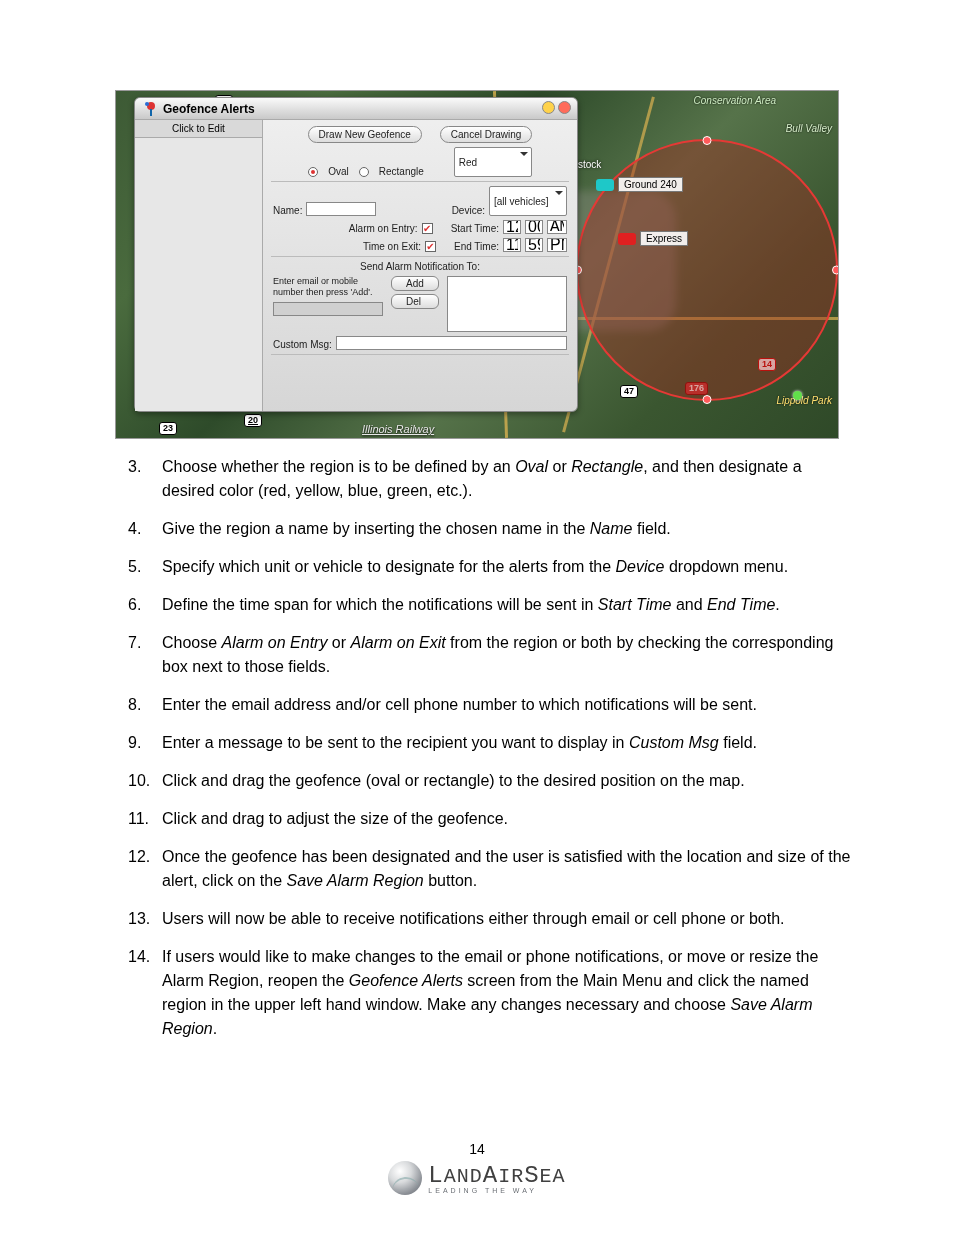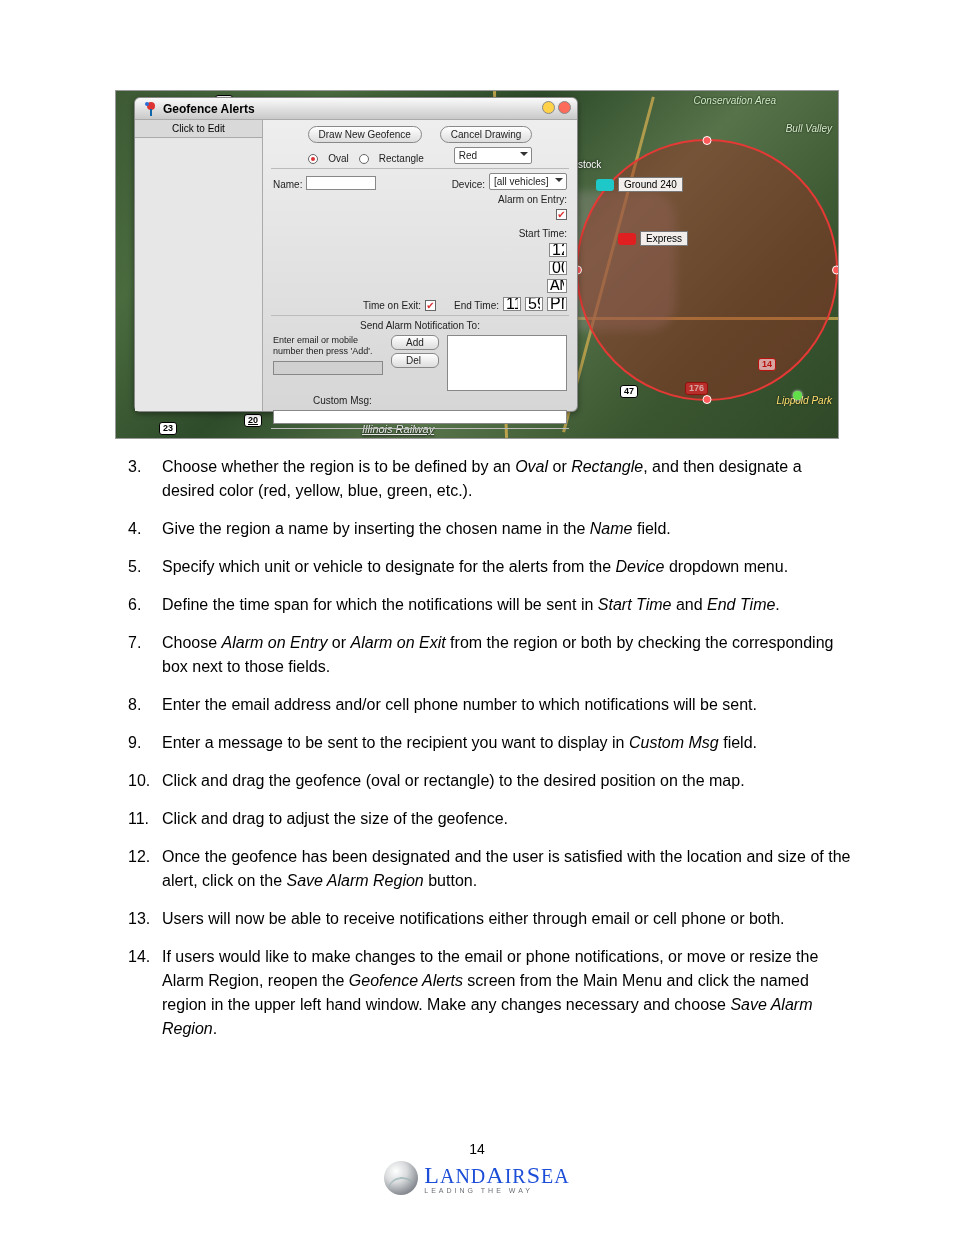--- a/index.html
+++ b/index.html
@@ -39,21 +39,21 @@
   .panel-body { display:flex; height:calc(100% - 22px);}
   .sidebar { width:128px; background:#e7e7e7; border-right:1px solid #aaa; font-size:10px; }
   .sidebar-head { text-align:center; padding:3px 0; border-bottom:1px solid #aaa; background:#d9d9d9; font-size:10px;}
   .sidebar-list { background:#fff; margin:0; height:180px;}
   .sidebar-list div { padding:0 4px; line-height:1.25; }
   .form { flex:1; padding:6px 10px; font-size:10px; color:#222;}
   .frow { display:flex; align-items:flex-end; gap:4px; margin-bottom:4px; flex-wrap:wrap;}
   .form .btn { background:linear-gradient(#fff,#ddd); border:1px solid #888; border-radius:9px; padding:2px 10px; font-size:10px; cursor:pointer;}
   .form .sm { padding:1px 14px; border-radius:6px;}
   .form input[type=text]{ border:1px solid #888; font-size:16px; padding:0 2px; height:14px;}
-  .form .sel { border:1px solid #888; background:#fff; font-size:10px; padding:0 14px 0 4px; height:17px; position:relative; display:inline-flex; align-items:center; border-radius:2px;}
+  .form .sel { border:1px solid #888; background:#fff; font-size:10px; padding:0 14px 0 4px; height:30px; position:relative; display:inline-flex; align-items:center; border-radius:2px;}
   .form .sel::after{content:""; position:absolute; right:3px; top:4px; border:4px solid transparent; border-top-color:#333;}
   .radio { width:10px; height:10px; border:1px solid #666; border-radius:50%; display:inline-block; vertical-align:middle; background:#fff; position:relative;}
   .radio.checked::after{content:""; position:absolute; inset:2px; background:#d33; border-radius:50%;}
   .chk { width:11px; height:11px; border:1px solid #666; background:#fff; display:inline-flex; align-items:center; justify-content:center; color:#d33; font-size:10px; line-height:1;}
   .divider{height:1px;background:#bbb;margin:4px -2px;}
   .notif-area{display:flex;gap:8px;margin-bottom:4px;}
   .notif-left{width:110px;font-size:9px;line-height:1.2;}
   .notif-left .hint{margin-bottom:4px;}
   .notif-btns{display:flex;flex-direction:column;gap:3px;}
   .notif-box{flex:1;height:56px;border:1px solid #888;background:#fff;}
@@ -76,21 +76,21 @@
   ol.steps > li::before { content: counter(step) "."; position: absolute; left: -34px; }
   .italic { font-style: italic; }
 
   
   .footer { margin-top: 100px; text-align:center; }
   .page-num { font-size: 14px; margin-bottom: 4px; }
   .logo { display:inline-flex; align-items:center; gap:6px; }
   .logo-ball { width:34px; height:34px; border-radius:50%; background:radial-gradient(circle at 35% 30%, #fff 0%, #d8dadc 35%, #8e9298 70%, #5f636a 100%); position:relative;}
   .logo-ball::after{content:"";position:absolute;left:4px;bottom:6px;width:26px;height:10px;border-top:2px solid #8aa; border-radius:50% 50% 0 0/100% 100% 0 0; transform:rotate(-6deg); opacity:.6;}
   .logo-text { text-align:left; }
-  .logo-main { font-family: Liberation Serif, serif; font-size:20px; letter-spacing:1px; color:#1d4ed8;}
+  .logo-main { font-family: Liberation Mono, monospace; font-size:20px; letter-spacing:1px; color:#404040;}
   .logo-main .big{font-size:24px;}
   .logo-sub { font-size:7px; letter-spacing:3px; color:#6a6e74; margin-top:-2px;}
 </style>
 </head>
 <body>
 
 <div class="page">
 
   <div class="shot">
     <div class="map-bg"></div>
@@ -164,21 +164,21 @@
           </div>
           <div class="divider"></div>
           <div class="frow">
             <span>Name:</span>
             <input type="text" style="width: 70px;">
             <span style="margin-left:auto">Device:</span>
             <span class="sel" style="width:78px">
                 <span>[all vehicles]</span>
               </span>
           </div>
-          <div class="frow" style="justify-content:flex-end;gap:4px;flex-direction:column;">
+          <div class="frow" style="justify-content:flex-end;gap:4px;">
             <span>Alarm on Entry:</span>
             <span class="chk">✔</span>
             <span style="width:10px"></span>
             <span>Start Time:</span>
             <input type="text" style="width: 18px;" value="12">
             <input type="text" style="width: 18px;" value="00">
             <input type="text" style="width: 20px; font-family: Liberation Mono, monospace;" value="AM">
           </div>
           <div class="frow" style="justify-content:flex-end;gap:4px;">
             <span>Time on Exit:</span>
@@ -196,21 +196,21 @@
               <div class="hint">Enter email or mobile number then press 'Add'.</div>
               <input type="text" style="width: 100%; background: rgb(208, 208, 208);">
             </div>
             <div class="notif-btns">
               <span class="btn sm">Add</span>
               <span class="btn sm">Del</span>
             </div>
             <div class="notif-box"></div>
           </div>
           <div class="frow">
-            <span style="margin-left:40px">Custom Msg:</span>
+            <span style="">Custom Msg:</span>
             <input type="text" style="flex: 1 1 0%;">
           </div>
           <div class="divider"></div>
         </div>
       </div>
     </div>
   </div>
 
   <div class="instrs">
     <ol class="steps">

